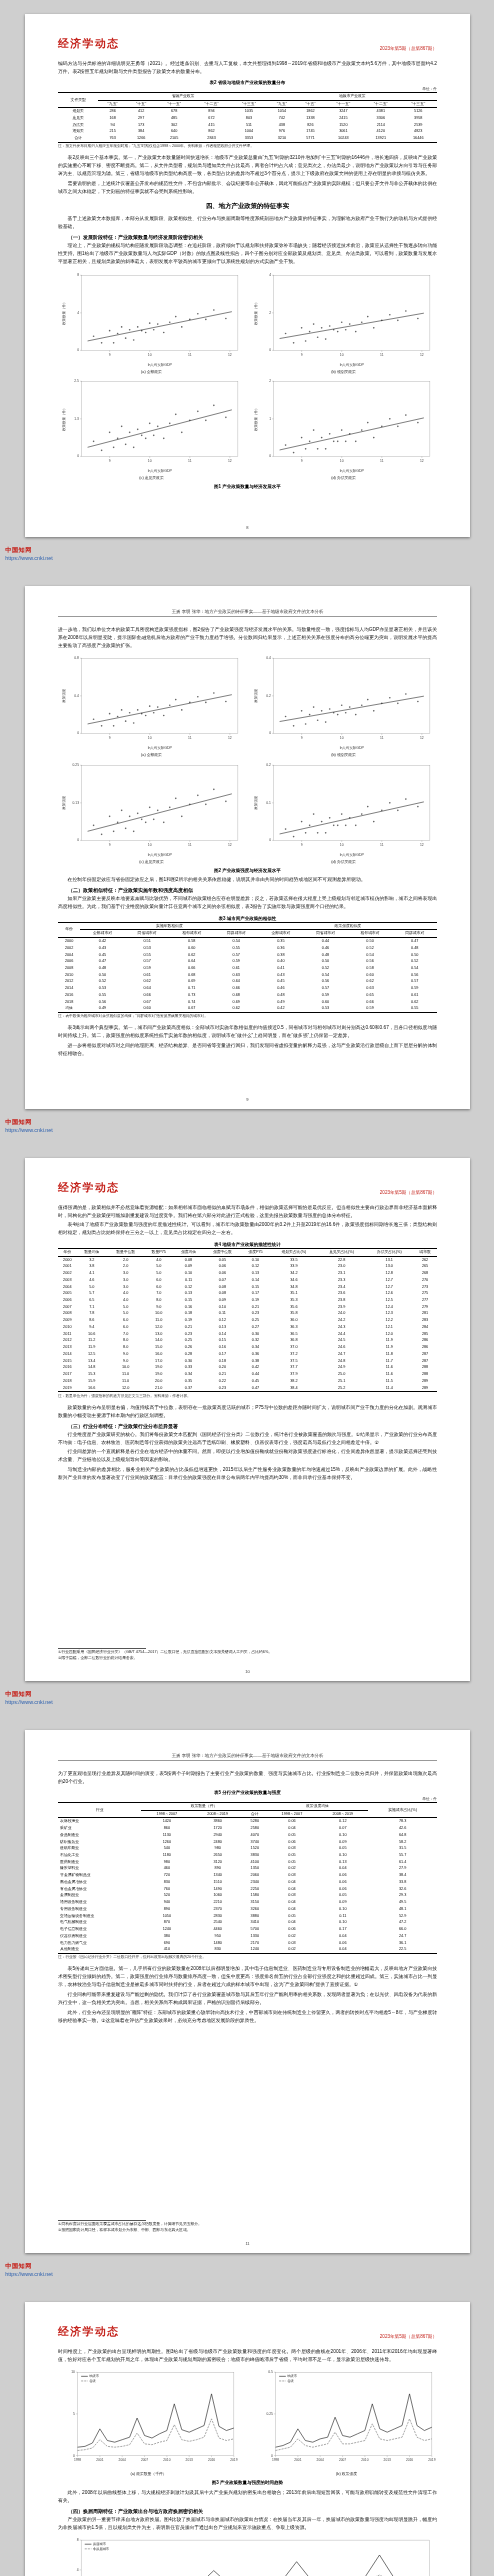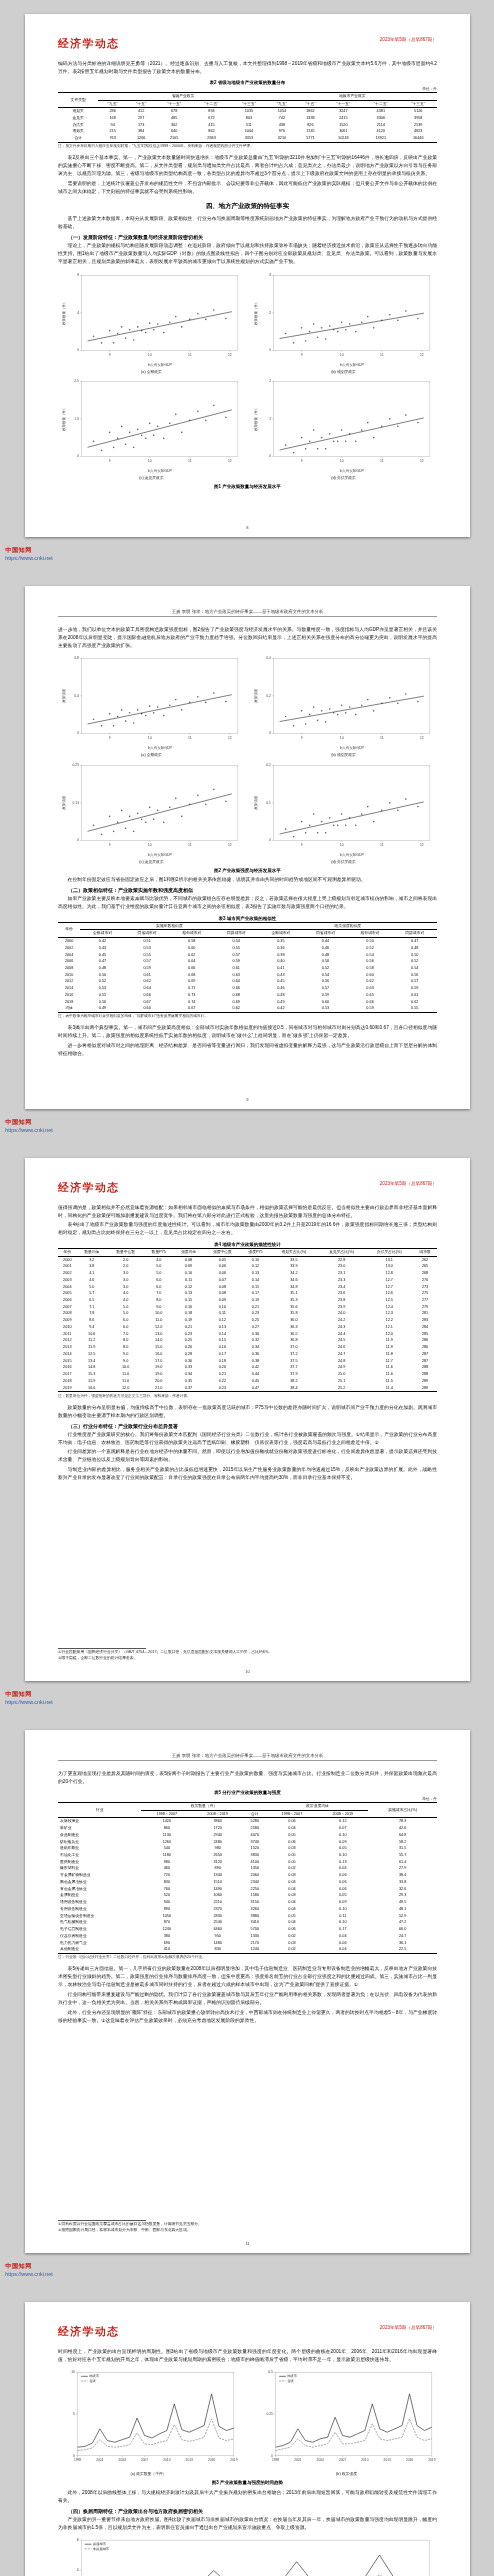--- a/index.html
+++ b/index.html
@@ -2,21 +2,21 @@
 <html style="font-size:8.2px"><head>
 <meta charset="utf-8">
 <style>
   html,body{margin:0;padding:0;background:#cfcfcf;font-family:"Liberation Sans","DejaVu Sans",sans-serif;}
   .canvas{width:495px;margin:0 auto;padding-top:14.4px;}
   .page{width:445px;margin:0 auto;background:#ffffff;box-shadow:0 0.5px 2.6px rgba(0,0,0,.45);
         padding:23px 33px 20.6px;box-sizing:border-box;height:523px;position:relative;overflow:hidden;}
   .gap{height:49px;width:495px;box-sizing:border-box;padding:8.2px 0 0 5.2px;}
   .stamp-cn{color:#c5261f;font-weight:bold;font-size:6.2px;letter-spacing:0.5px;}
   .stamp-url{color:#2b5fae;font-size:5.4px;}
-  .jhead{display:flex;justify-content:space-between;margin-bottom:8.2px;}
+  .jhead{display:flex;justify-content:space-between;align-items:flex-end;margin-bottom:8.2px;}
   .jlogo{color:#c5261f;font-family:"DejaVu Serif","Liberation Serif",serif;font-size:10.8px;font-weight:bold;letter-spacing:1.5px;}
   .jissue{color:#c5261f;font-size:4.6px;}
   .rhead{text-align:center;font-size:4.4px;color:#333;border-bottom:0.3px solid #999;padding-bottom:2.1px;margin-bottom:8.2px;}
   .para{font-size:4.8px;line-height:1.68;text-align:justify;color:#111;margin:1.5px 0;text-indent:2em;}
   .noind{text-indent:0;}
   .h1{text-align:center;font-weight:bold;font-size:6.4px;margin:6.2px 0 3.6px;color:#000;}
   .h2{font-weight:bold;font-size:5px;margin:3.6px 0 1.5px;text-indent:2em;color:#000;}
   .tblwrap{margin:4.6px 0;}
   .tbltitle{text-align:center;font-size:4.5px;font-weight:bold;margin-bottom:1px;color:#000;}
   .tblunit{text-align:right;font-size:3.7px;color:#333;margin-bottom:0.5px;}

